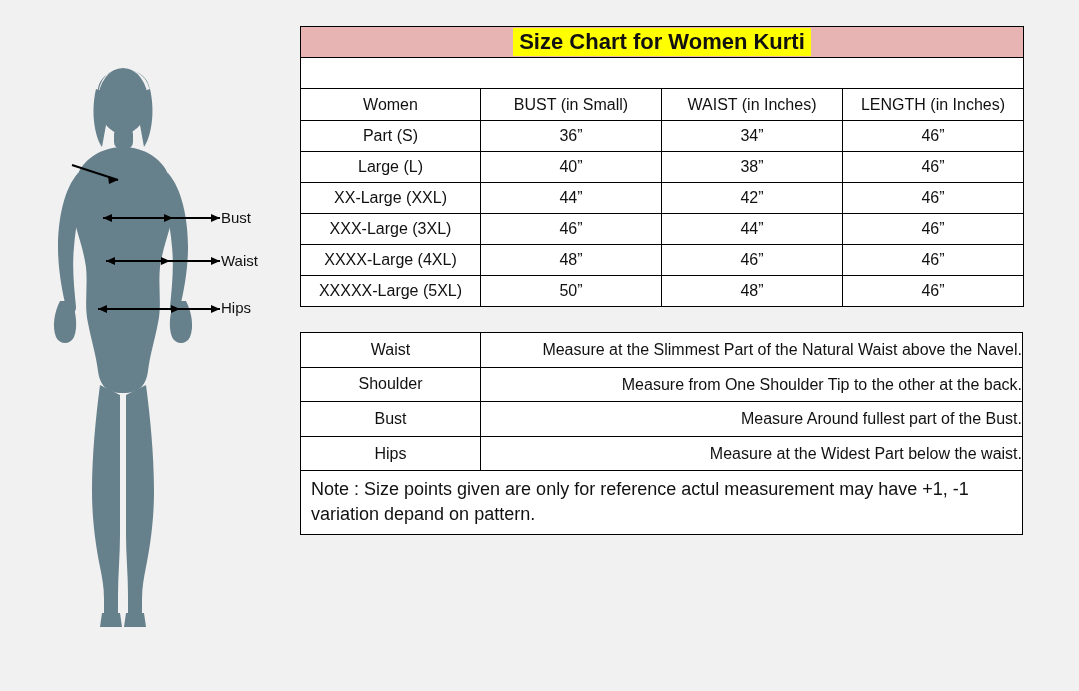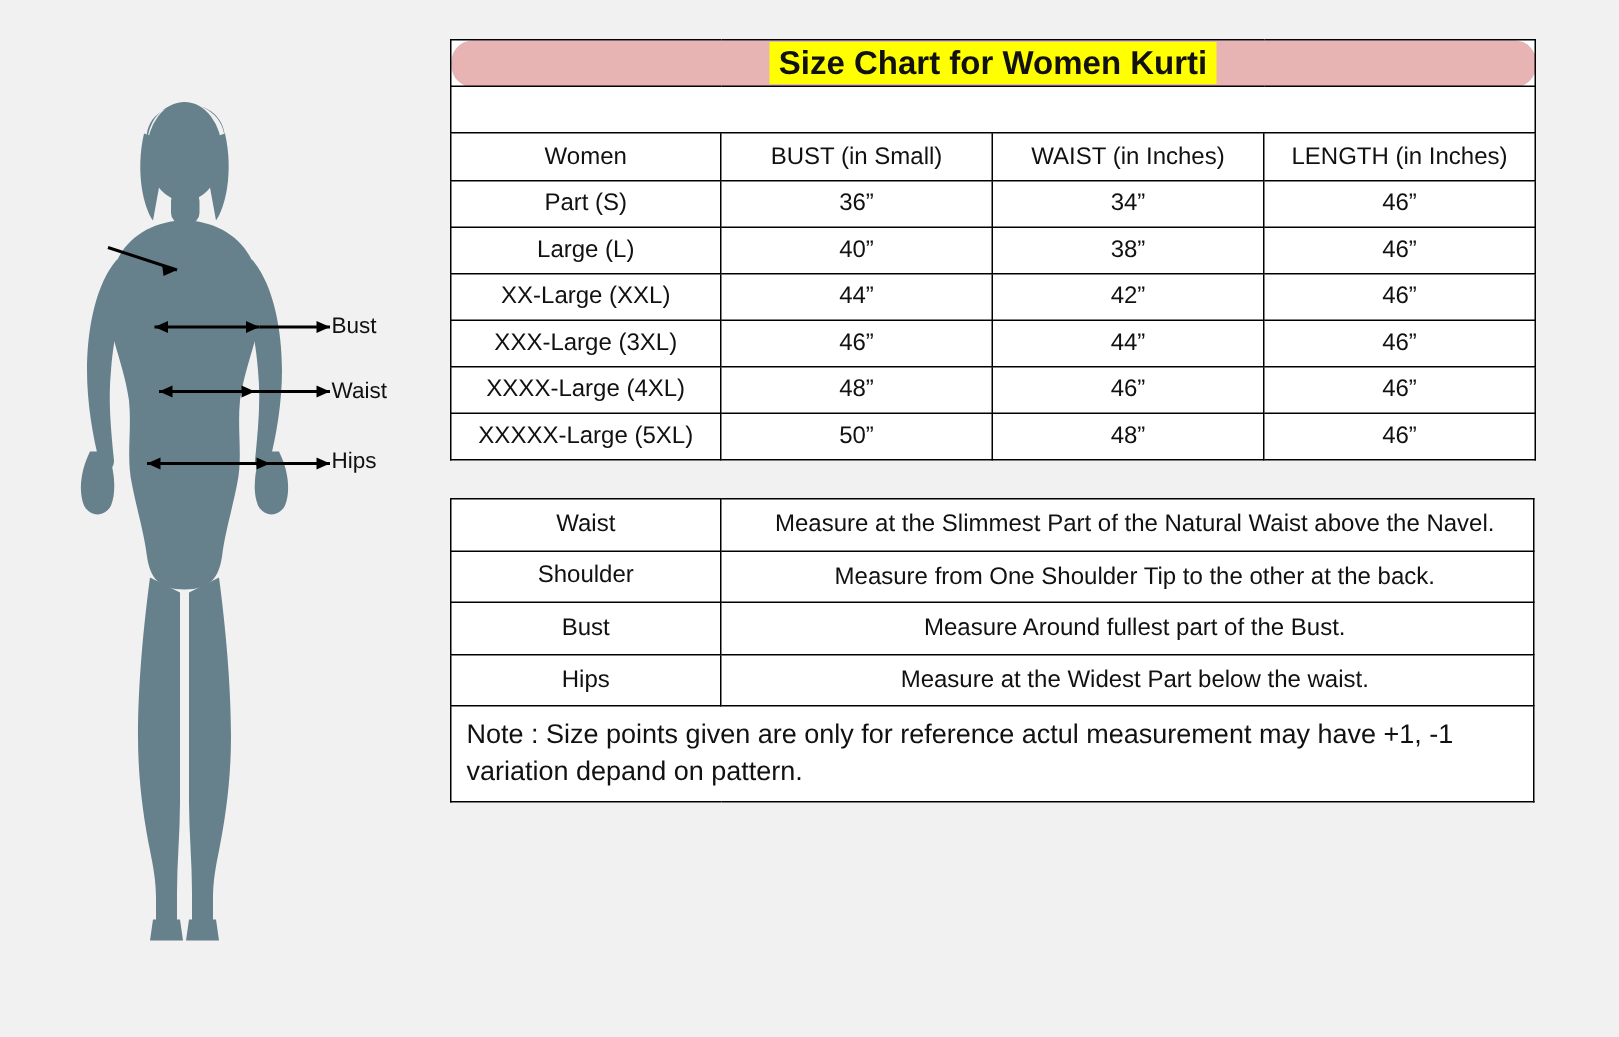--- a/index.html
+++ b/index.html
@@ -85,40 +85,39 @@
     vertical-align: middle;
     font-size: 16px;
     color: #111;
   }
   .size-table tbody td {
     height: 30px;
     text-align: center;
     vertical-align: middle;
     font-size: 16px;
     color: #111;
-    border-radius: 14px;
   }
 
   
   .col-size  { width: 180px; }
   .col-bust  { width: 181px; }
   .col-waist { width: 181px; }
   .col-len   { width: 181px; }
 
   .guide-wrap { margin-top: 25px; }
   .guide-table .g-label {
     width: 180px;
     text-align: center;
     vertical-align: middle;
     font-size: 16px;
     color: #111;
     padding: 4px 0;
   }
   .guide-table .g-text {
-    text-align: center;
+    text-align: right;
     vertical-align: middle;
     font-size: 16px;
     color: #111;
     padding: 6px 0 6px 10px;
     line-height: 1.35;
   }
   .guide-table tbody tr { height: 31px; }
   .note-row td {
     text-align: left;
     font-size: 18px;

